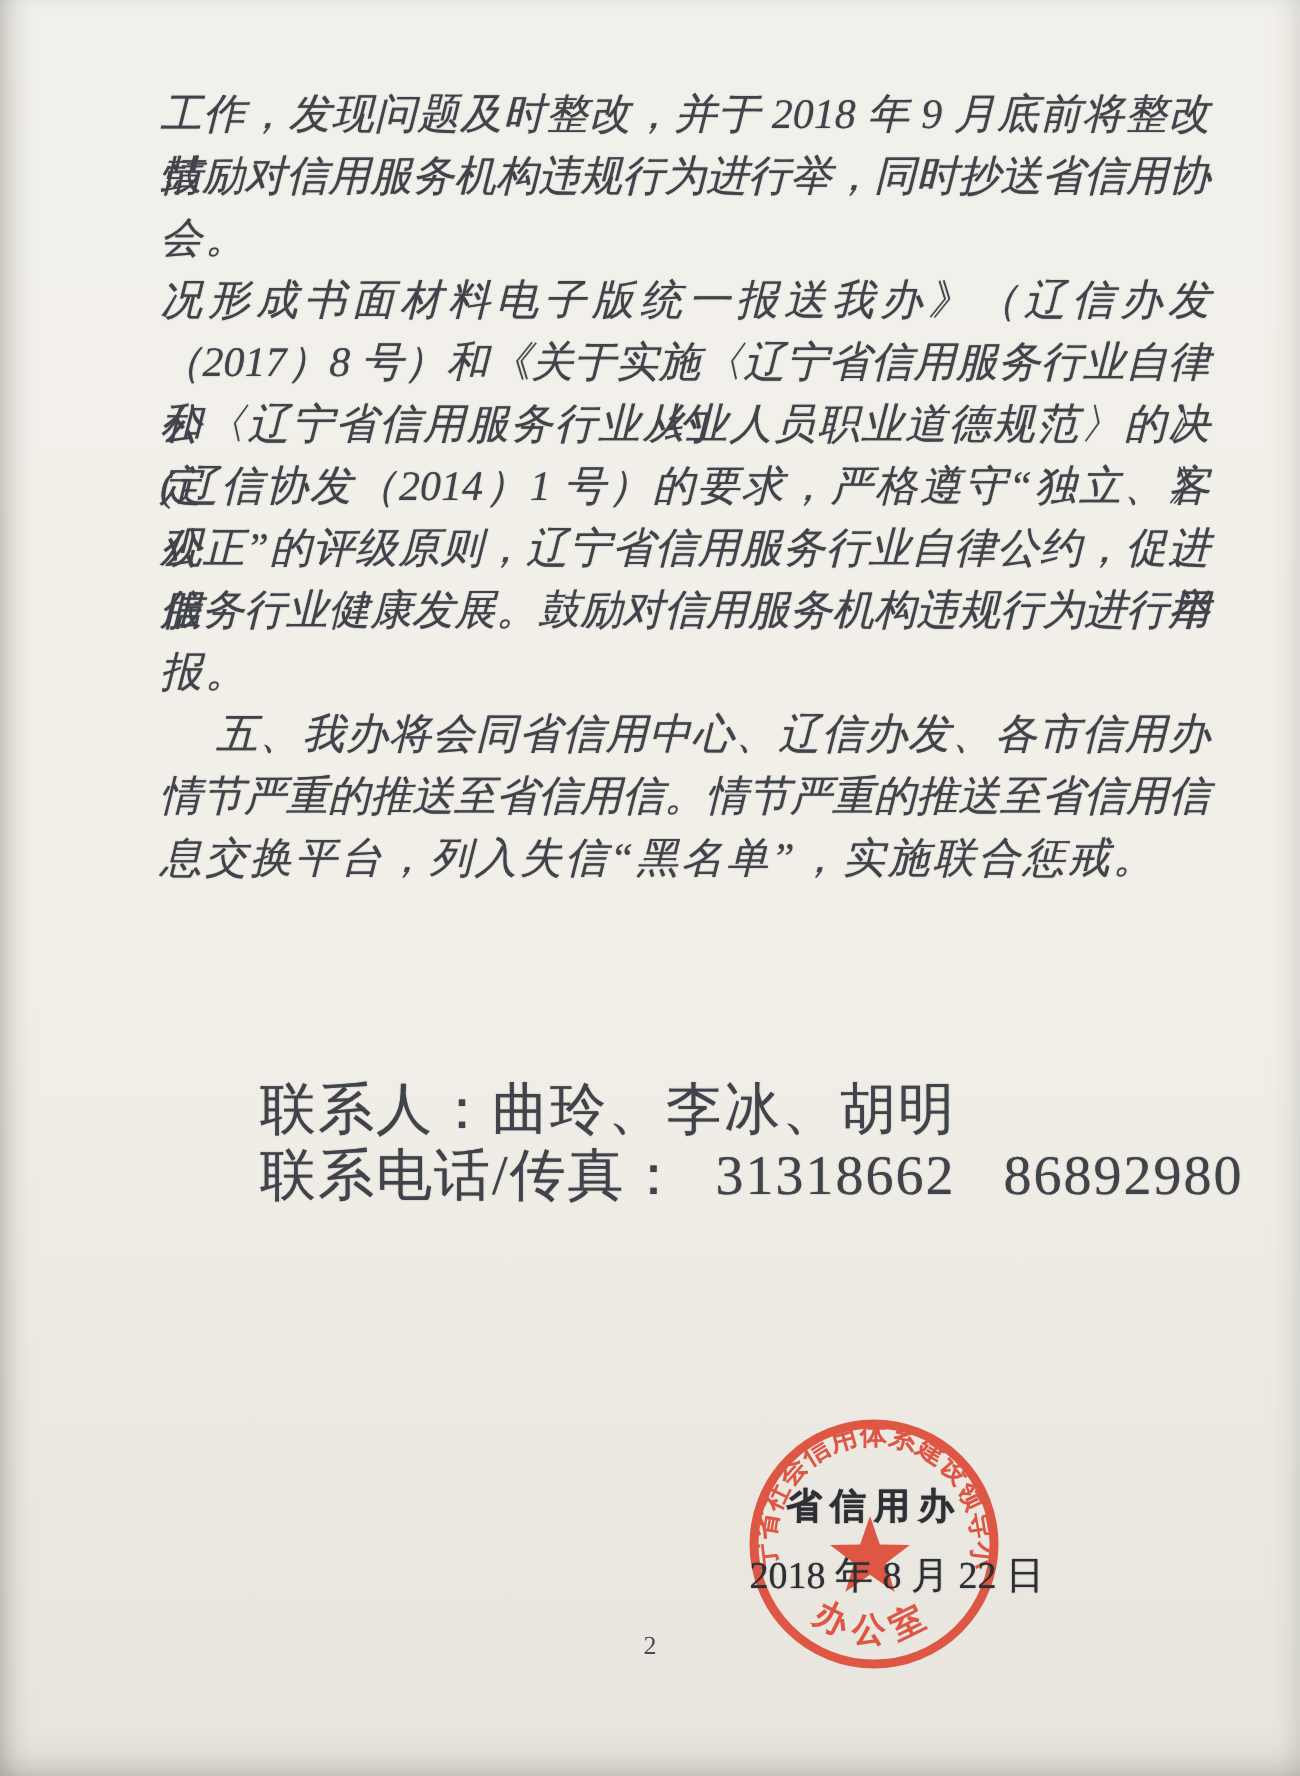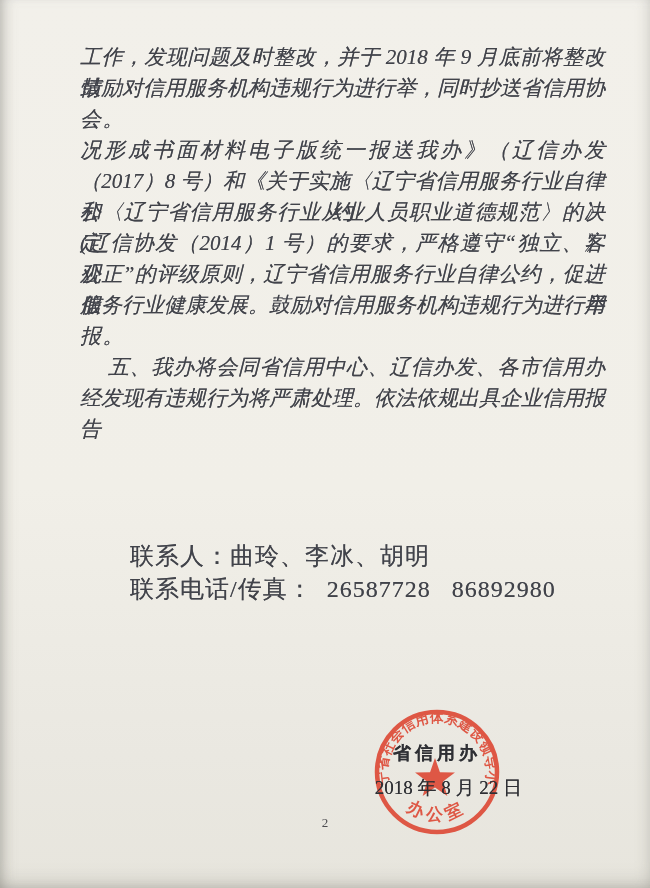--- a/index.html
+++ b/index.html
@@ -37,21 +37,21 @@
   }
   .doc-line.short { text-align: left; text-align-last: left; letter-spacing: 1.5px; }
   .doc-line.indent { text-indent: 28px; }
   
   .contact {
     position: absolute;
     left: 130px; top: 540px; width: 420px;
   }
   .contact-line {
     height: 32.5px; line-height: 32.5px;
-    font-size: 24px;
+    font-size: 28px;
     letter-spacing: 1px;
     white-space: pre;
     text-shadow: 0 0 0.6px rgba(72,74,84,0.75);
   }
   
   .seal-box {
     position: absolute;
     left: 352px; top: 687px;
     width: 170px; height: 170px;
     z-index: 2;
@@ -98,26 +98,27 @@
     <div class="doc-line">鼓励对信用服务机构违规行为进行举，同时抄送省信用协</div>
     <div class="doc-line short">会。</div>
     <div class="doc-line">况形成书面材料电子版统一报送我办》（辽信办发</div>
     <div class="doc-line">（2017）8 号）和《关于实施〈辽宁省信用服务行业自律公约〉</div>
     <div class="doc-line">和〈辽宁省信用服务行业从业人员职业道德规范〉的决定》</div>
     <div class="doc-line">(辽信协发（2014）1 号）的要求，严格遵守“独立、客观、</div>
     <div class="doc-line">公正”的评级原则，辽宁省信用服务行业自律公约，促进信用</div>
     <div class="doc-line">服务行业健康发展。鼓励对信用服务机构违规行为进行举</div>
     <div class="doc-line short">报。</div>
     <div class="doc-line indent">五、我办将会同省信用中心、辽信办发、各市信用办</div>
-    <div class="doc-line">经发现有违规行为将严肃处理。依法依规出具企业信用报告</div>
+    <div class="doc-line">情节严重的推送至省信用信。情节严重的推送至省信用信</div>
+    <div class="doc-line short">息交换平台，列入失信“黑名单”，实施联合惩戒。</div>
   </div>
 
   <div class="contact">
     <div class="contact-line">联系人：曲玲、李冰、胡明</div>
-    <div class="contact-line">联系电话/传真：  26587728   86892980</div>
+    <div class="contact-line">联系电话/传真：  31318662   86892980</div>
   </div>
 
   <div class="seal-box">
     <svg width="170" height="170" viewBox="-85 -85 170 170">
       <g opacity="0.88">
         <circle cx="0" cy="0" r="60" fill="none" stroke="#dd4430" stroke-width="4.5"></circle>
         <defs>
           <path id="sealArcTop" d="M -46.9,17.1 A 50,50 0 1 1 46.9,17.1" fill="none"></path>
           <path id="sealArcBottom" d="M -30,38 A 48.4,48.4 0 0 0 30,38" fill="none"></path>
         </defs>

